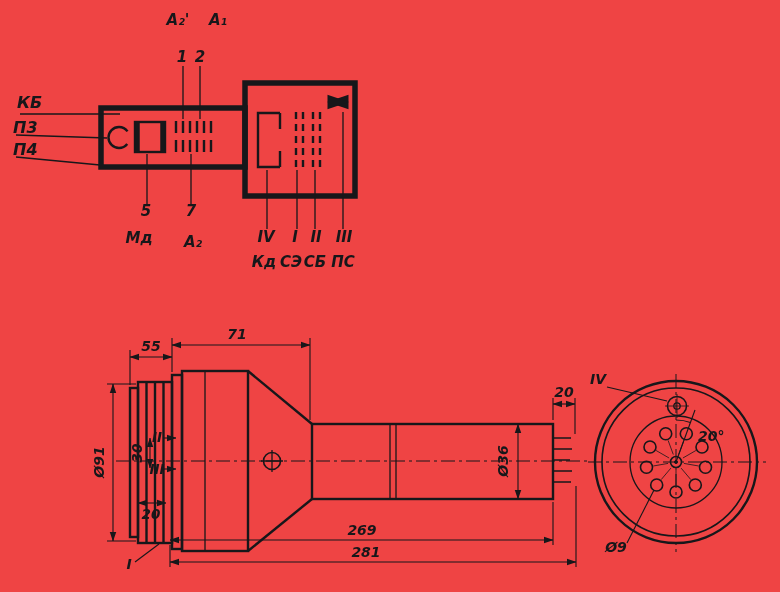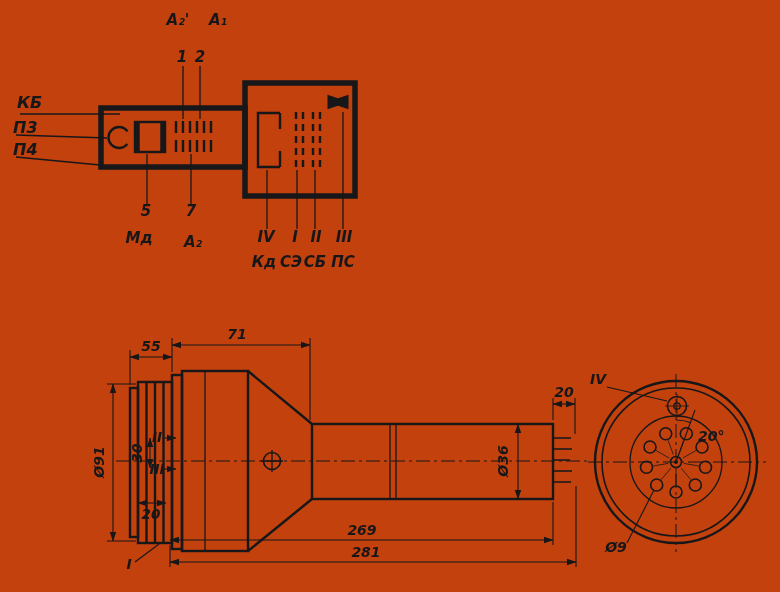--- a/index.html
+++ b/index.html
@@ -1,17 +1,17 @@
 <!DOCTYPE html>
 <html><head>
 <meta charset="utf-8">
 <style>
   html,body{margin:0;padding:0}
   body{background:#d9d9d6;font-family:"DejaVu Sans",sans-serif}
-  .page{width:780px;height:592px;background:#c2410c;position:relative;overflow:hidden}
+  .page{width:780px;height:592px;background:#ef4444;position:relative;overflow:hidden}
   svg{display:block}
   svg line,svg path,svg rect,svg circle{stroke:#17171a;fill:none;stroke-linecap:butt;stroke-linejoin:miter}
   svg text{font-family:"DejaVu Sans",sans-serif;font-style:italic;font-weight:bold;fill:#17171a;stroke:none}
   .thick{stroke-width:5.5}
   .med{stroke-width:2.4}
   .bar{stroke-width:4.5}
   .th{stroke-width:1.3}
   .th2{stroke-width:1.6}
   .dim{stroke-width:1.1}
   .cl{stroke-width:1;stroke-dasharray:14 4 3 4}

